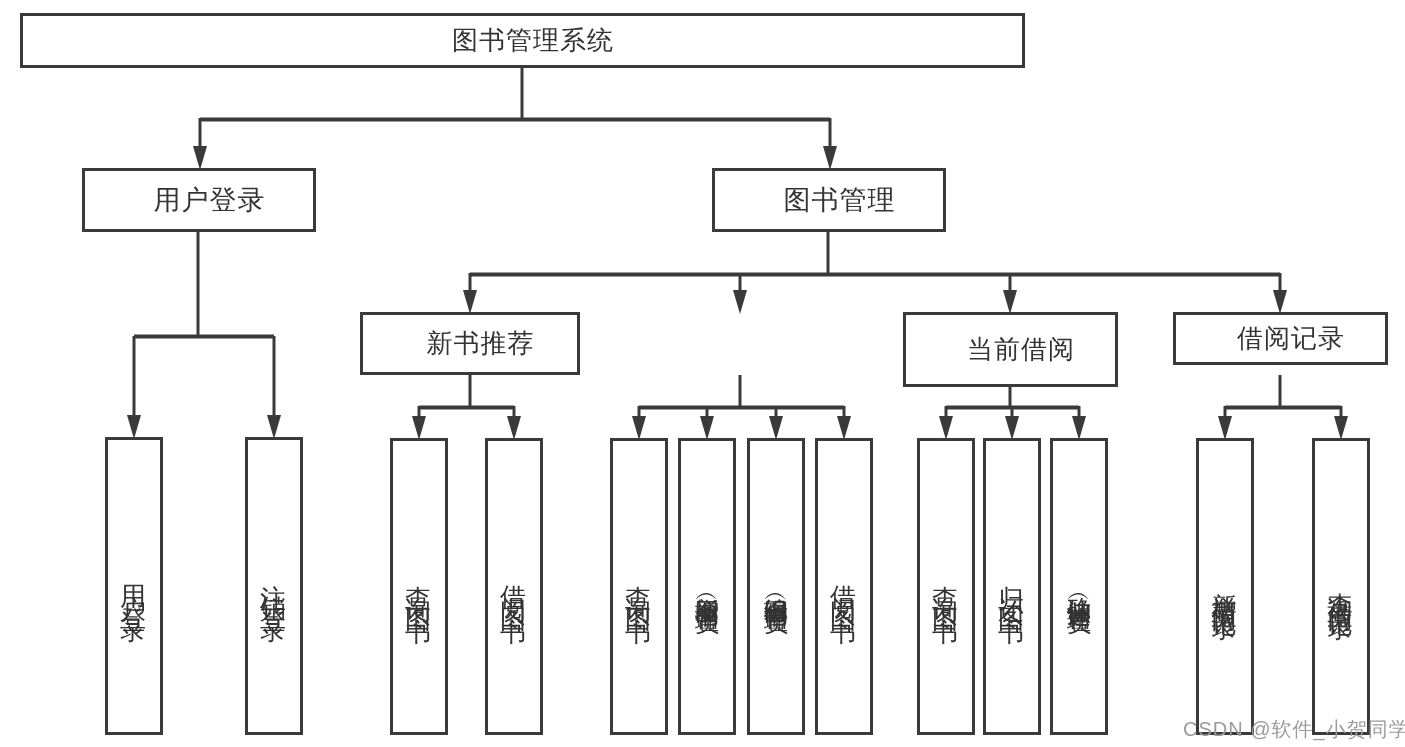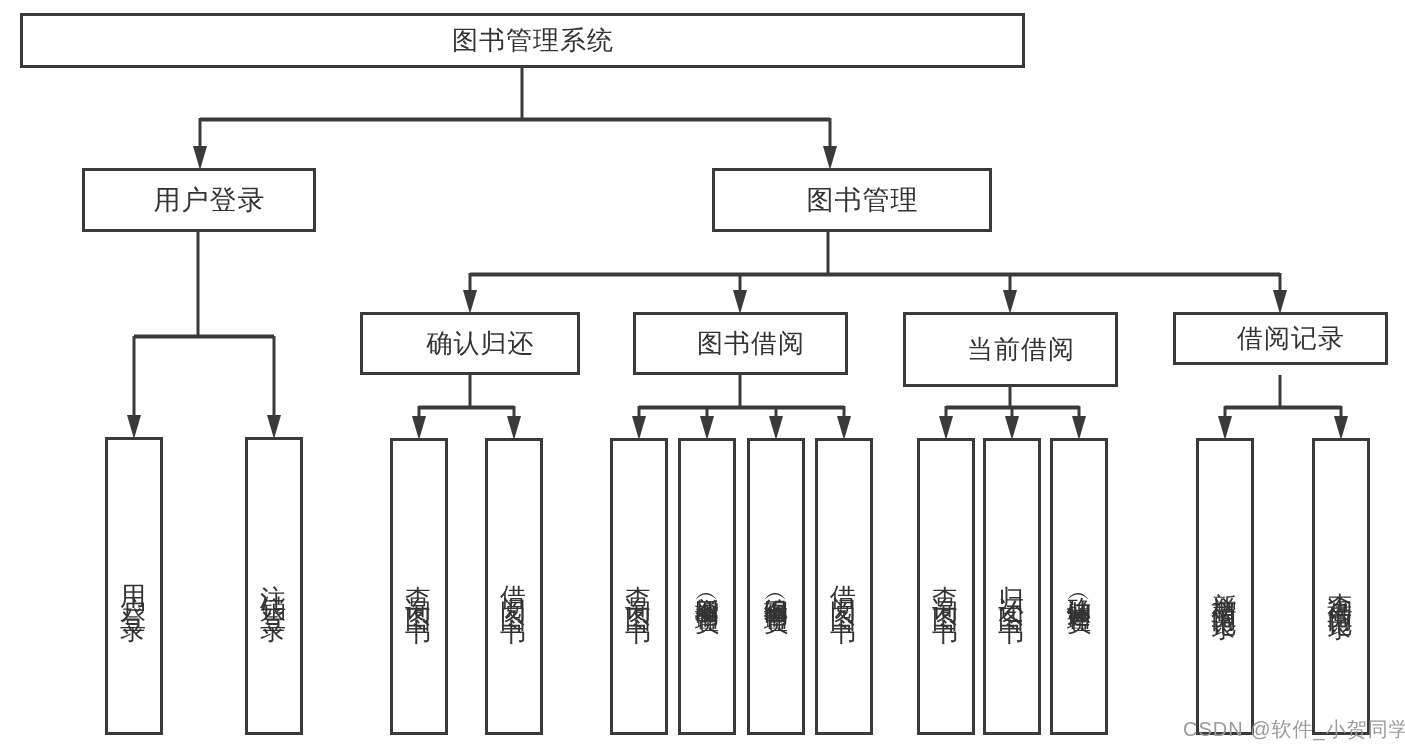--- a/index.html
+++ b/index.html
@@ -40,21 +40,21 @@
     writing-mode: vertical-lr;
     text-orientation: mixed;
   }
   .v4 { font-size: 26px; letter-spacing: 11px; }
   .v6 { font-size: 25px; letter-spacing: 5px; }
   .v9 { font-size: 24px; letter-spacing: 2px; }
 
   
   #n-root   { left: 20px;   top: 13px;  width: 1005px; height: 55px; }
   #n-login  { left: 82px;   top: 168px; width: 234px;  height: 64px; }
-  #n-mgmt   { left: 712px;  top: 168px; width: 280px;  height: 64px; }
+  #n-mgmt   { left: 712px;  top: 168px; width: 234px;  height: 64px; }
 
   #n-rec    { left: 360px;  top: 312px; width: 220px;  height: 63px; }
   #n-borrow { left: 633px;  top: 312px; width: 215px;  height: 63px; }
   #n-cur    { left: 903px;  top: 312px; width: 215px;  height: 75px; }
   #n-hist   { left: 1173px; top: 312px; width: 215px;  height: 53px; }
 
   #v-login1 { left: 105px;  top: 437px; width: 58px; height: 298px; }
   #v-login2 { left: 245px;  top: 437px; width: 58px; height: 298px; }
 
   #v-rec1   { left: 390px;  top: 438px; width: 58px; height: 297px; }
@@ -160,24 +160,21 @@
   </div>
 
   <div id="n-login" class="node hbox l2">
     <span>用户登录</span>
   </div>
   <div id="n-mgmt" class="node hbox l2">
     <span>图书管理</span>
   </div>
 
   <div id="n-rec" class="node hbox">
-    <span>确认归还</span>
-  </div>
-  <div id="n-borrow" class="node hbox">
-    <span>图书借阅</span>
+    <span>新书推荐</span>
   </div>
   <div id="n-cur" class="node hbox">
     <span>当前借阅</span>
   </div>
   <div id="n-hist" class="node hbox">
     <span>借阅记录</span>
   </div>
 
   <div id="v-login1" class="node vbox v4">
     <span>用户登录</span>

